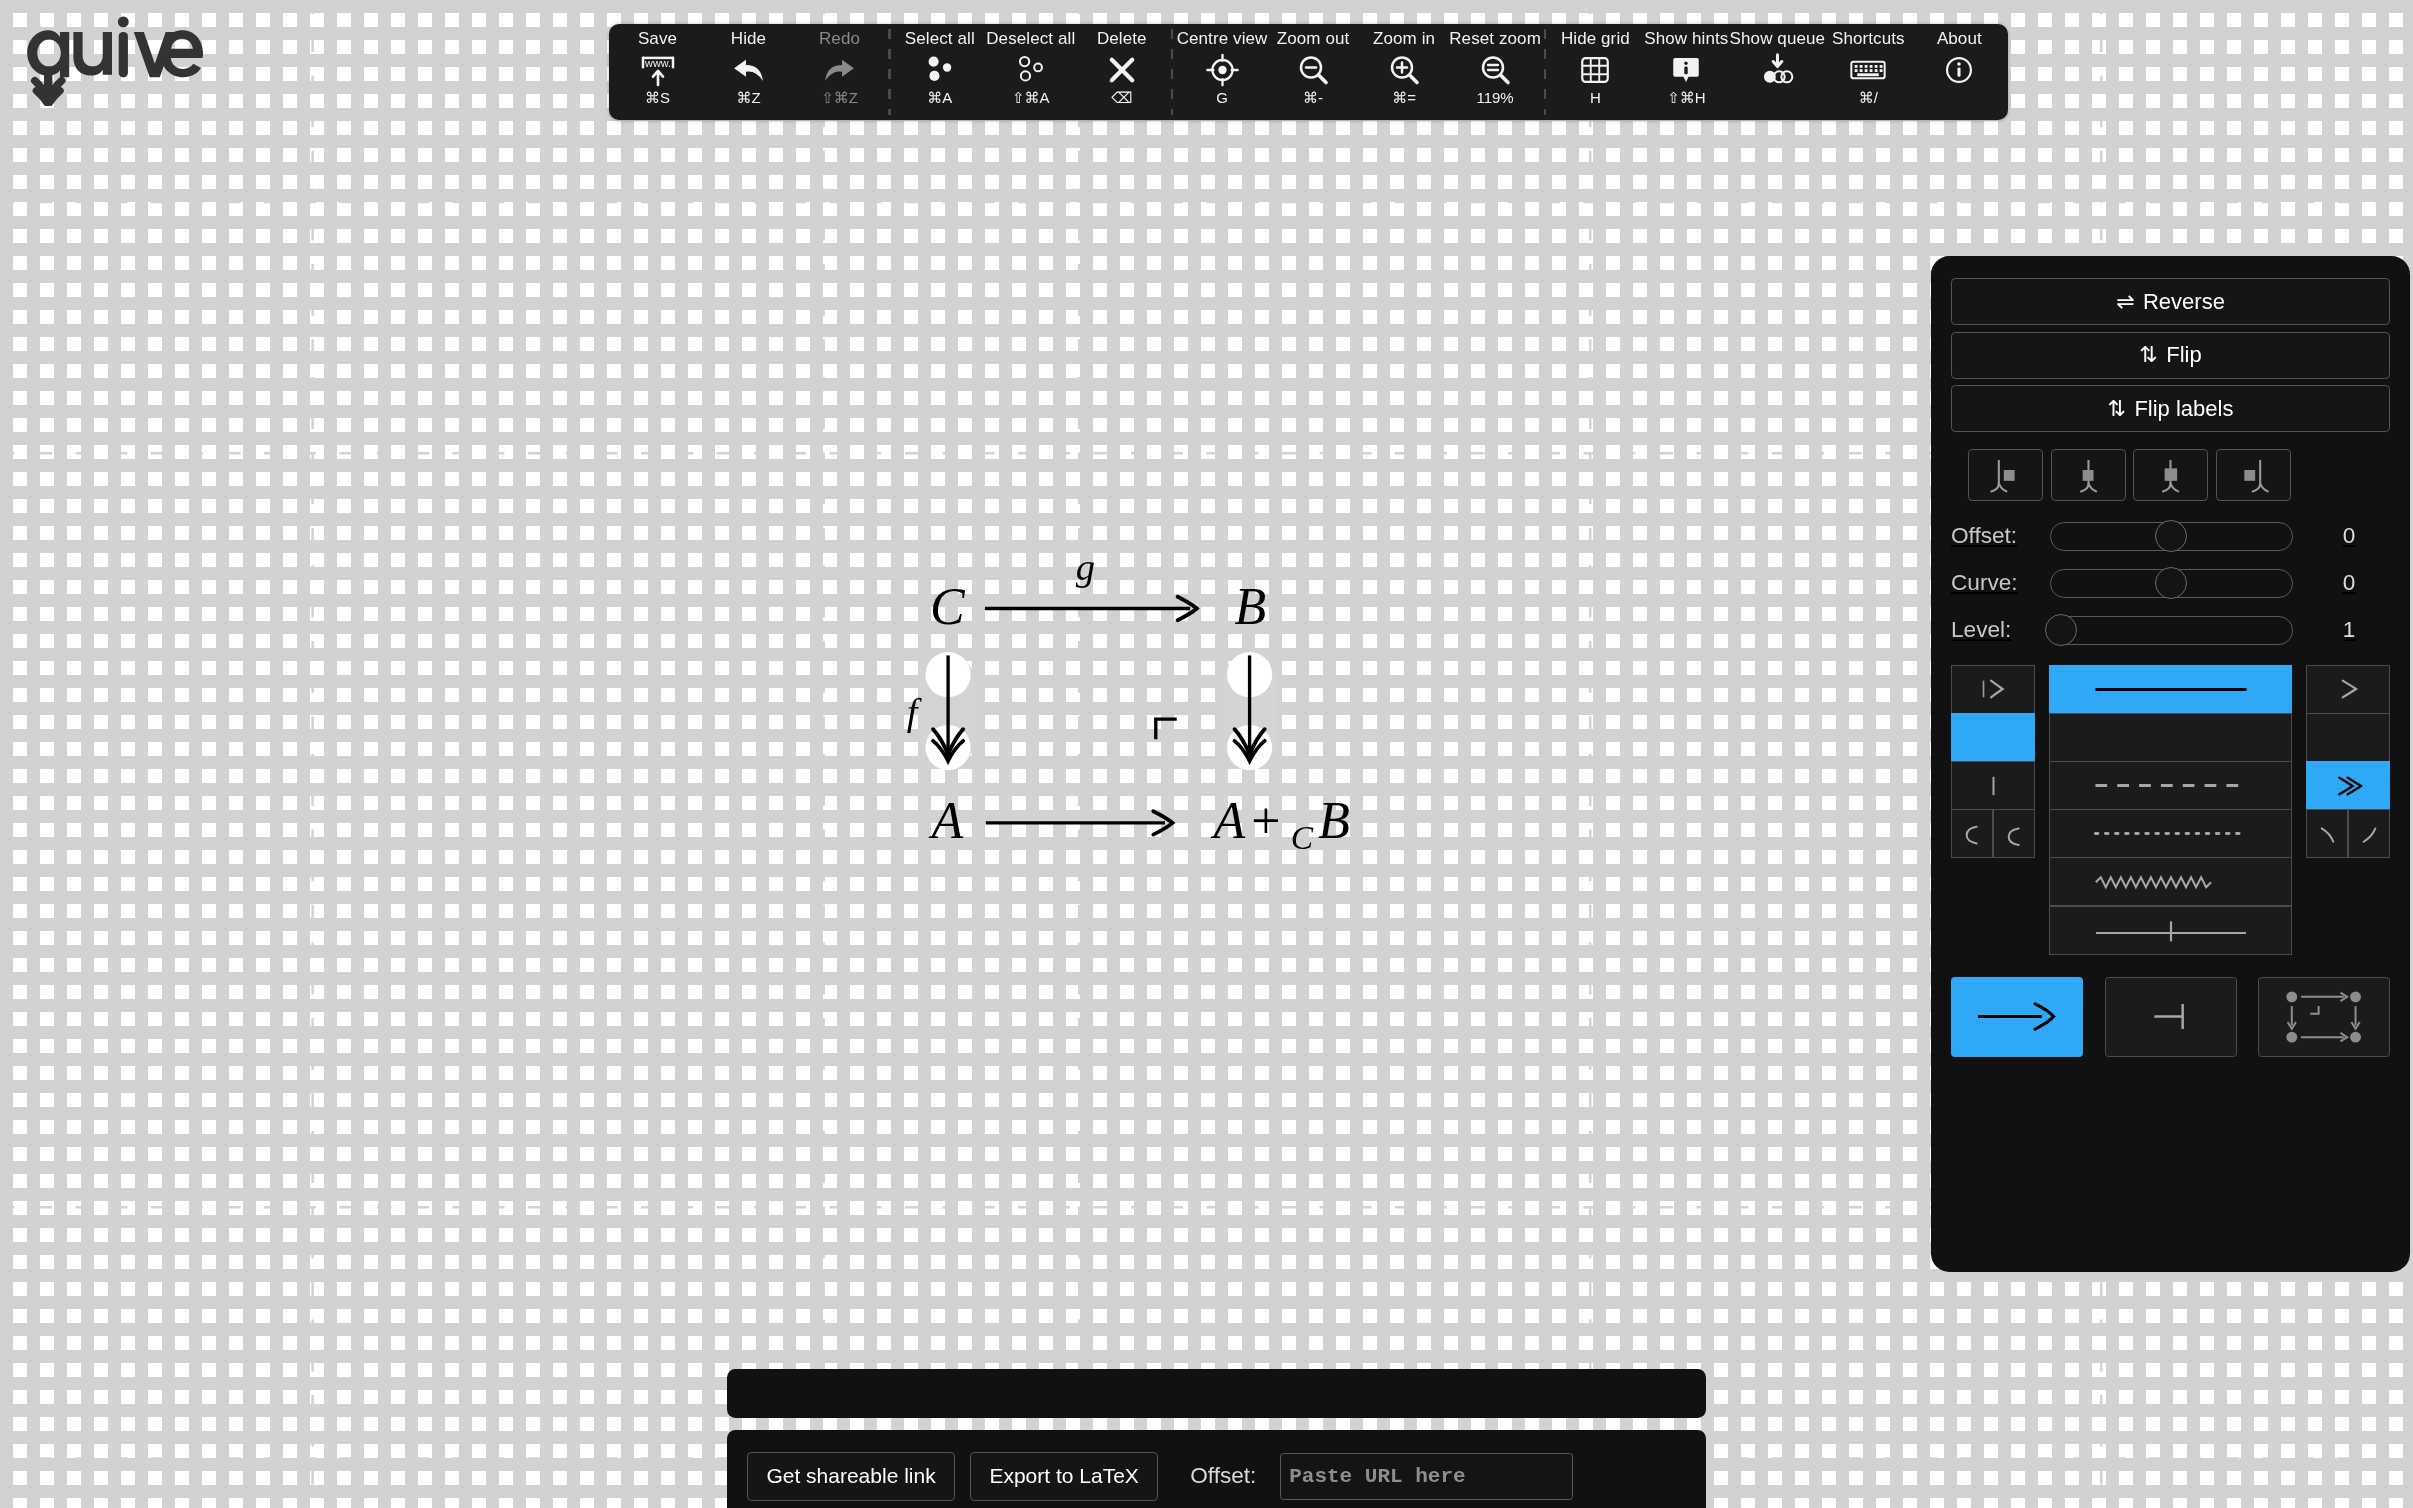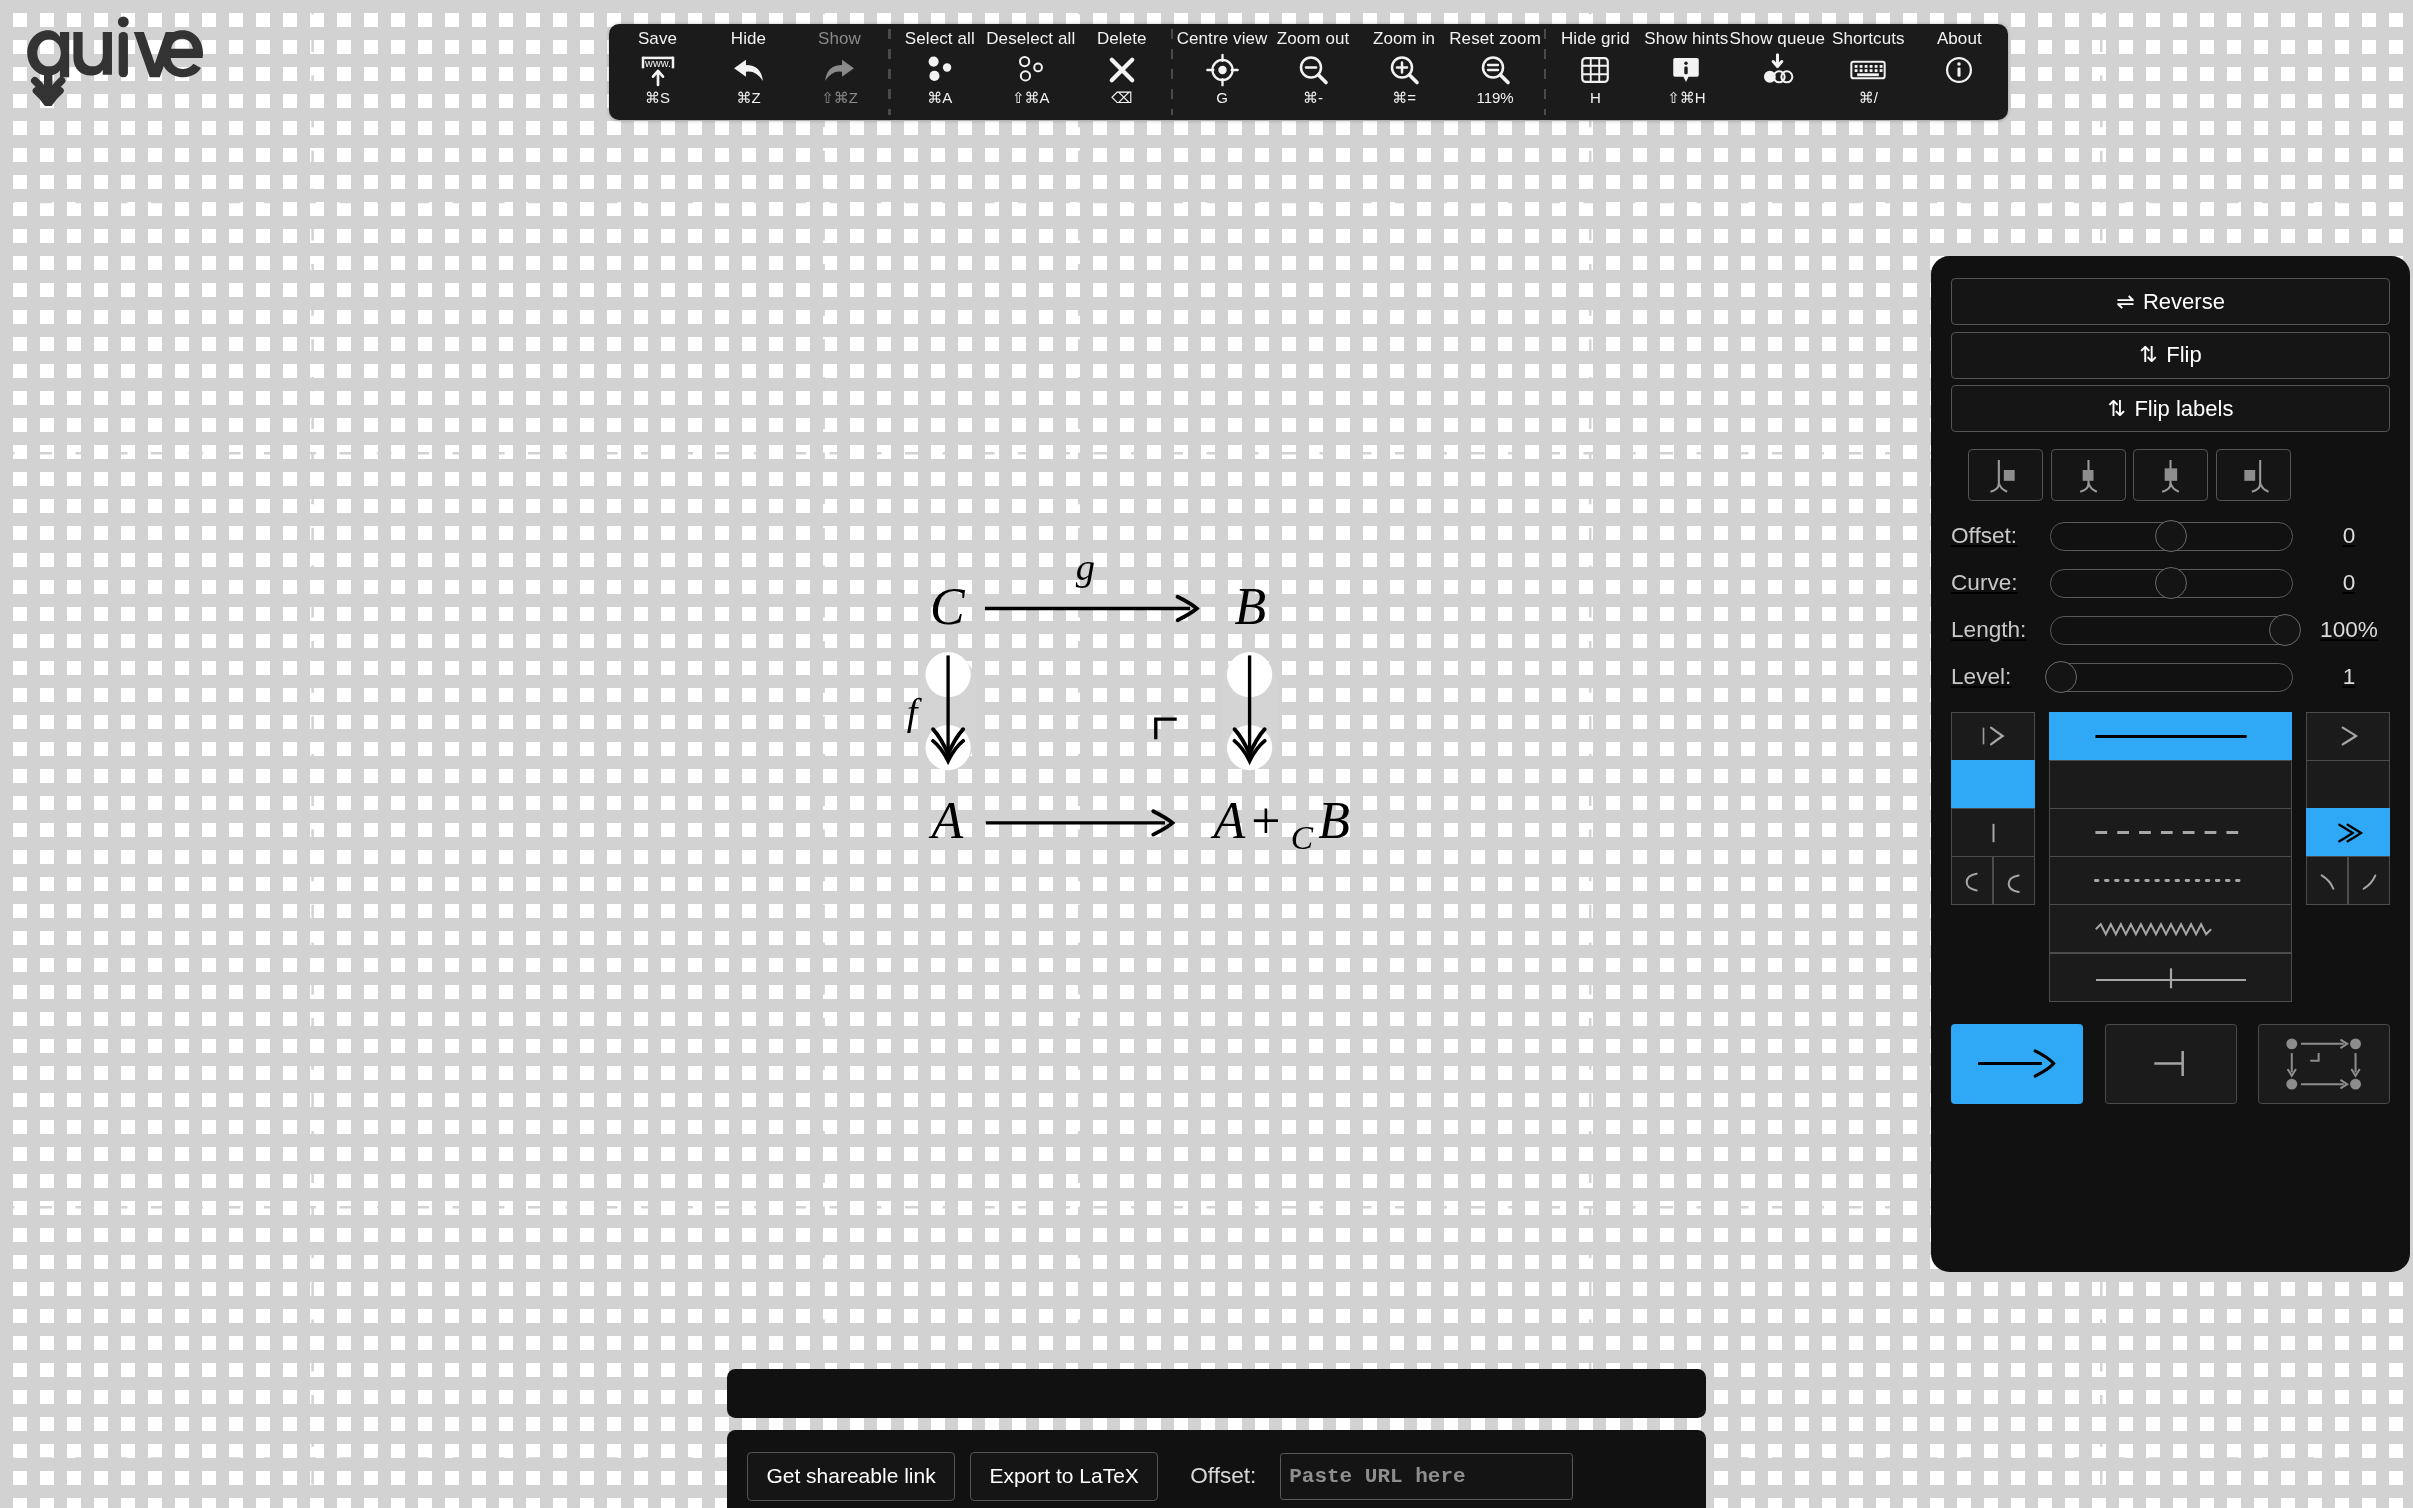--- a/index.html
+++ b/index.html
@@ -248,21 +248,21 @@
       <div class="tb-item">
         <div class="tb-label">Hide</div>
         <div class="tb-icon">
           <svg width="39" height="34" viewBox="0 0 46 40">
         <path d="M6 18 L20 8 L20 14 Q38 14 40 33 Q32 20 20 22 L20 28 Z" fill="currentColor"></path>
       </svg>
         </div>
         <div class="tb-key">⌘Z</div>
       </div>
       <div class="tb-item disabled">
-        <div class="tb-label">Show</div>
+        <div class="tb-label">Redo</div>
         <div class="tb-icon">
           <svg width="39" height="34" viewBox="0 0 46 40">
         <path d="M40 18 L26 8 L26 14 Q8 14 6 33 Q14 20 26 22 L26 28 Z" fill="currentColor"></path>
       </svg>
         </div>
         <div class="tb-key">⇧⌘Z</div>
       </div>
       <div class="tb-sep"></div>
       <div class="tb-item">
         <div class="tb-label">Select all</div>
@@ -516,27 +516,20 @@
           <div class="slider-knob" style="left:50%"></div>
         </div>
         <div class="slider-value">0</div>
       </div>
       <div class="slider-row">
         <div class="slider-label">Curve:</div>
         <div class="slider-track">
           <div class="slider-knob" style="left:50%"></div>
         </div>
         <div class="slider-value">0</div>
-      </div>
-      <div class="slider-row">
-        <div class="slider-label">Length:</div>
-        <div class="slider-track">
-          <div class="slider-knob" style="left: 97%;"></div>
-        </div>
-        <div class="slider-value">100%</div>
       </div>
       <div class="slider-row">
         <div class="slider-label">Level:</div>
         <div class="slider-track">
           <div class="slider-knob" style="left: 4%;"></div>
         </div>
         <div class="slider-value">1</div>
       </div>
     </div>
 

